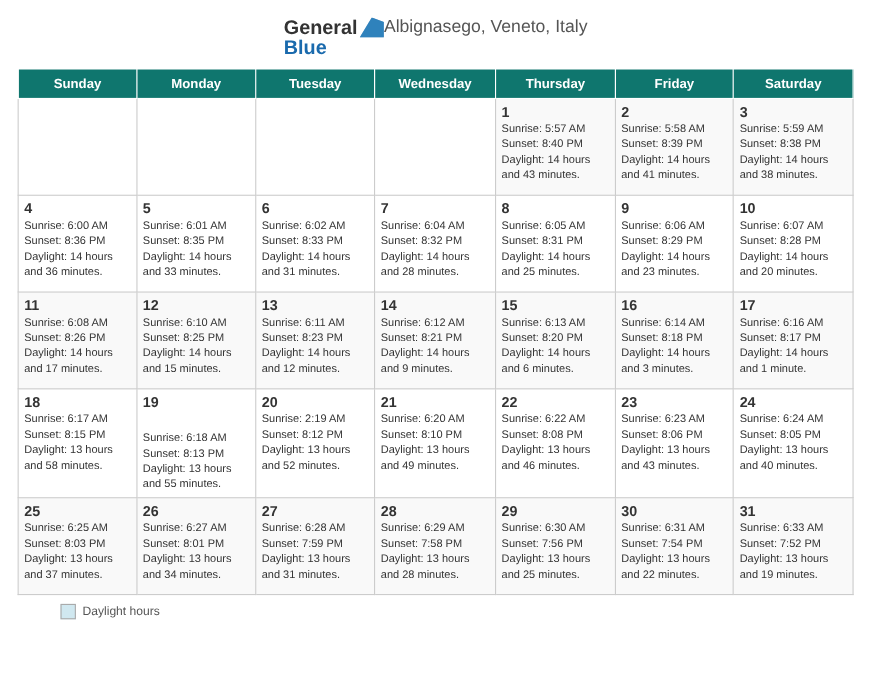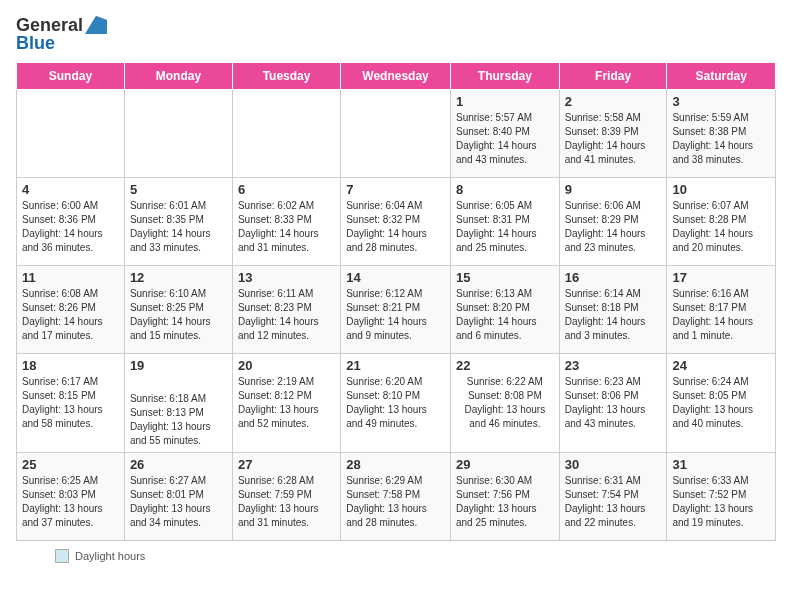--- a/index.html
+++ b/index.html
@@ -5,21 +5,21 @@
     * { box-sizing: border-box; margin: 0; padding: 0; }
     body {
       font-family: Arial, sans-serif;
       background: #fff;
       width: 792px;
       min-height: 612px;
       padding: 16px;
     }
     .header {
       display: flex;
-      justify-content: space-between;
+      justify-content: center;
       align-items: flex-start;
       margin-bottom: 10px;
     }
     .logo {
       display: flex;
       flex-direction: column;
       align-items: flex-start;
     }
     .logo-general {
       font-size: 18px;
@@ -45,21 +45,21 @@
     .subtitle {
       font-size: 16px;
       color: #555;
     }
     table {
       width: 100%;
       border-collapse: collapse;
       font-size: 11px;
     }
     thead tr th {
-      background-color: #ec4899;
+      background-color: #0f766e;
       color: #fff;
       text-align: center;
       padding: 6px 4px;
       font-size: 12px;
       font-weight: bold;
       border: 1px solid #fff;
     }
     tbody tr td {
       border: 1px solid #ccc;
       vertical-align: top;
@@ -112,20 +112,21 @@
     <div style="display:flex;align-items:center;gap:2px;">
       <span class="logo-general">General</span>
       <svg width="22" height="18" viewBox="0 0 22 18">
         <polygon points="0,18 22,18 22,4 11,0" fill="#1a6aad"></polygon>
         <polygon points="0,18 11,0 22,4 22,18" fill="#4499cc" opacity="0.5"></polygon>
       </svg>
     </div>
     <span class="logo-blue">Blue</span>
   </div>
   <div class="title-block">
+    <div class="subtitle">Albignasego, Veneto, Italy</div>
   </div>
 </div>
 
 <table>
   <thead>
     <tr>
     <th>Sunday</th>
         <th>Monday</th>
         <th>Tuesday</th>
         <th>Wednesday</th>
@@ -267,21 +268,21 @@
 Daylight: 13 hours and 52 minutes.</div>
         </td>
         <td>
           <span class="day-num">21</span>
           <div class="day-info" style="white-space: pre-line;">Sunrise: 6:20 AM
 Sunset: 8:10 PM
 Daylight: 13 hours and 49 minutes.</div>
         </td>
         <td>
           <span class="day-num">22</span>
-          <div class="day-info" style="white-space: pre-line; text-align: center;">Sunrise: 6:22 AM
+          <div class="day-info" style="white-space: pre-line;">Sunrise: 6:22 AM
 Sunset: 8:08 PM
 Daylight: 13 hours and 46 minutes.</div>
         </td>
         <td>
           <span class="day-num">23</span>
           <div class="day-info" style="white-space: pre-line;">Sunrise: 6:23 AM
 Sunset: 8:06 PM
 Daylight: 13 hours and 43 minutes.</div>
         </td>
         <td>

